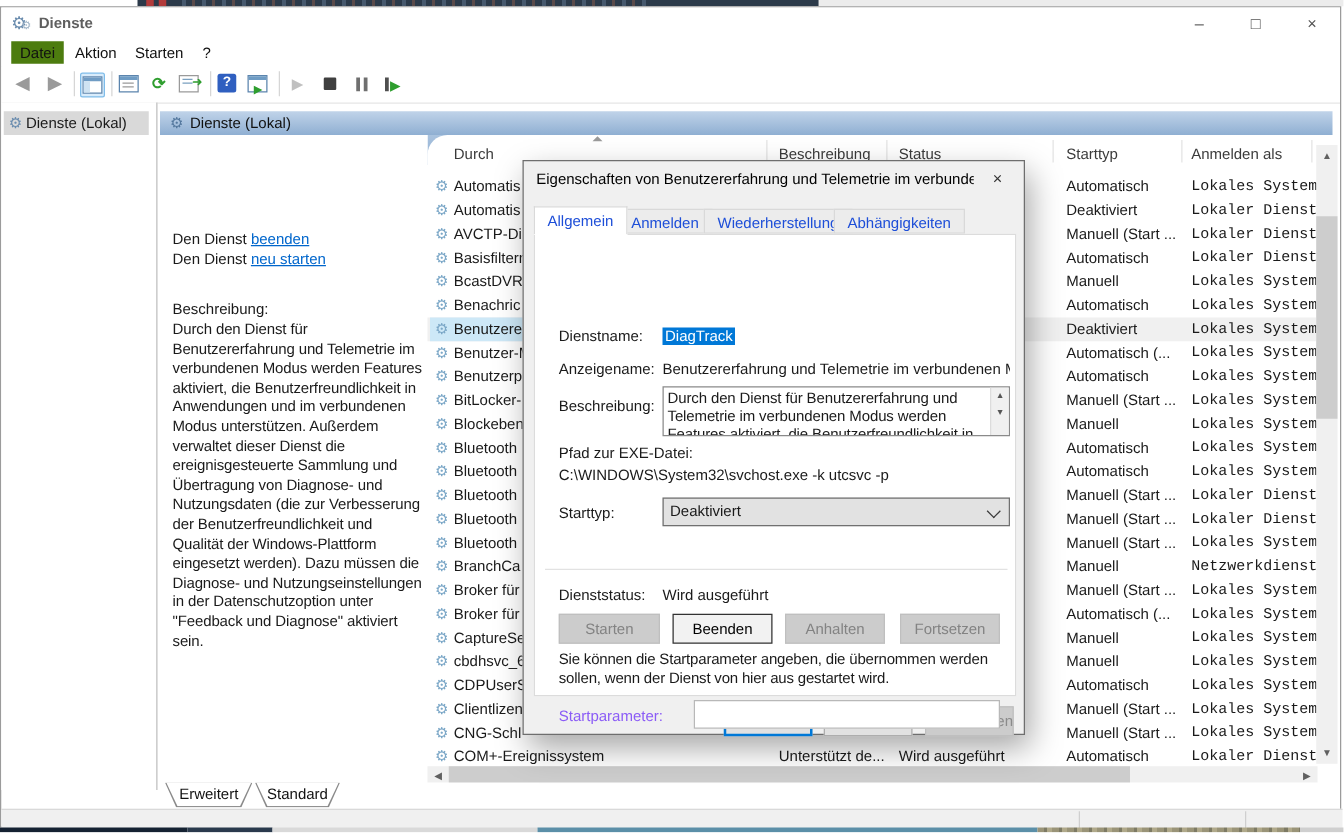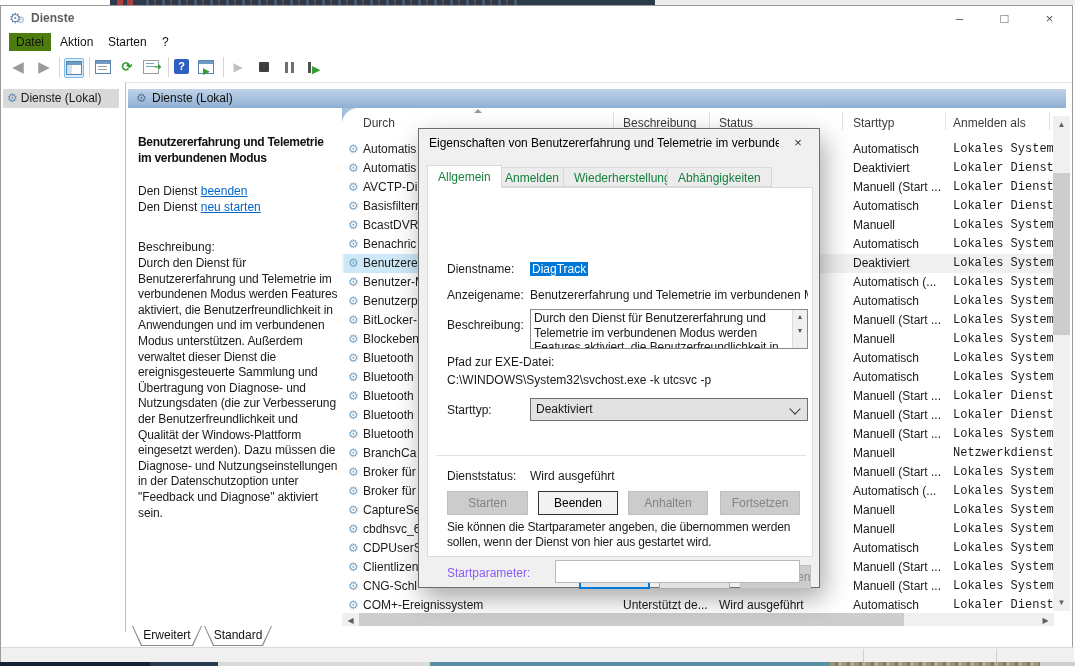--- a/index.html
+++ b/index.html
@@ -84,21 +84,21 @@
   .statusbar{top:641px;left:0;width:1073px;height:15px;background:#f0f0f0;border-top:1px solid #d9d9d9;}
   .sb-sep{position:absolute;top:1px;width:1px;height:14px;background:#cfcfcf;}
   .bottomstrip{top:662px;left:0;width:1075px;height:4px;}
   .bottomstrip .seg{position:absolute;top:0;height:4px;}
 
   
   #dialog{top:128px;left:418px;width:402px;height:460px;background:#f0f0f0;border:1px solid #6e6e6e;box-sizing:border-box;box-shadow:4px 10px 24px rgba(0,0,0,.35);z-index:10;}
   .dlg-title{position:absolute;left:10px;top:7px;width:350px;white-space:nowrap;overflow:hidden;color:#000;}
   .dlg-close{position:absolute;right:0;top:0;width:42px;height:28px;text-align:center;line-height:28px;font-size:13px;color:#333;}
   .dlg-tabs{position:absolute;left:8px;top:36px;height:23px;}
-  .dtab{position:absolute;top:2px;height:20px;line-height:20px;padding:0 10px;background:#ececec;border:1px solid #d9d9d9;box-sizing:border-box;color:#15803d;white-space:nowrap;}
+  .dtab{position:absolute;top:2px;height:20px;line-height:20px;padding:0 10px;background:#ececec;border:1px solid #d9d9d9;box-sizing:border-box;color:#1d4ed8;white-space:nowrap;}
   .dtab.active{top:0;height:23px;line-height:22px;background:#fff;border-bottom:1px solid #fff;z-index:3;}
   .dlg-page{position:absolute;left:8px;top:58px;width:386px;height:370px;background:#fff;border:1px solid #dcdcdc;box-sizing:border-box;z-index:2;}
   .fld-label{position:absolute;left:19px;color:#1a1a1a;}
   .fld-val{position:absolute;left:102px;color:#1a1a1a;white-space:nowrap;}
   .chip{background:#0078d7;color:#fff;padding:0 2px;}
   .clipval{width:278px;overflow:hidden;}
   .dtxtarea{position:absolute;left:102px;top:121px;width:278px;height:40px;border:1px solid #8a8a8a;box-sizing:border-box;overflow:hidden;background:#fff;}
   .dtxtarea .txt{position:absolute;left:3px;top:1px;width:256px;line-height:14.5px;letter-spacing:-0.1px;}
   .dtxtarea .sb{position:absolute;right:0;top:0;bottom:0;width:14px;background:#f0f0f0;border-left:1px solid #dcdcdc;}
   .dtxtarea .sa{position:absolute;right:0;width:14px;height:14px;text-align:center;font-size:7px;color:#555;line-height:14px;}
@@ -203,21 +203,20 @@
       </div>
     </div>
 
     <div class="abs bluebar">
       <span class="gear">⚙</span>
       <span class="lbl">Dienste (Lokal)</span>
     </div>
     <div class="abs corner-blue"></div>
 
     <div class="abs desc-pane">
-      <div class="dp-title">Benutzererfahrung und Telemetrie im verbundenen Modus</div>
       <div class="dp-line1">
         <span>Den Dienst </span><span class="dp-link">beenden</span>
       </div>
       <div class="dp-line2">
         <span>Den Dienst </span><span class="dp-link">neu starten</span>
       </div>
       <div class="dp-desclabel">Beschreibung:</div>
       <div class="dp-desc">Durch den Dienst für Benutzererfahrung und Telemetrie im verbundenen Modus werden Features aktiviert, die Benutzerfreundlichkeit in Anwendungen und im verbundenen Modus unterstützen. Außerdem verwaltet dieser Dienst die ereignisgesteuerte Sammlung und Übertragung von Diagnose- und Nutzungsdaten (die zur Verbesserung der Benutzerfreundlichkeit und Qualität der Windows-Plattform eingesetzt werden). Dazu müssen die Diagnose- und Nutzungseinstellungen in der Datenschutzoption unter "Feedback und Diagnose" aktiviert sein.</div>
     </div>
 

